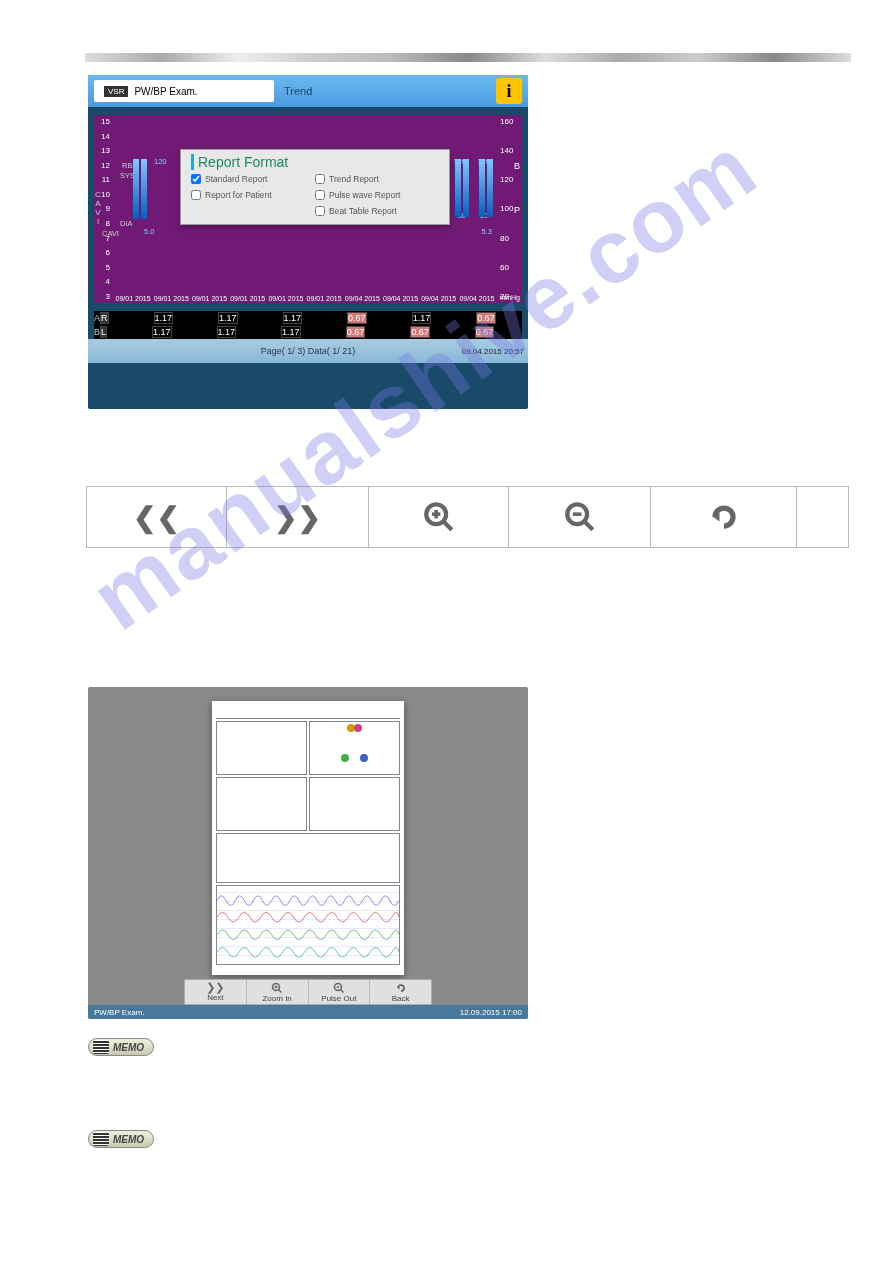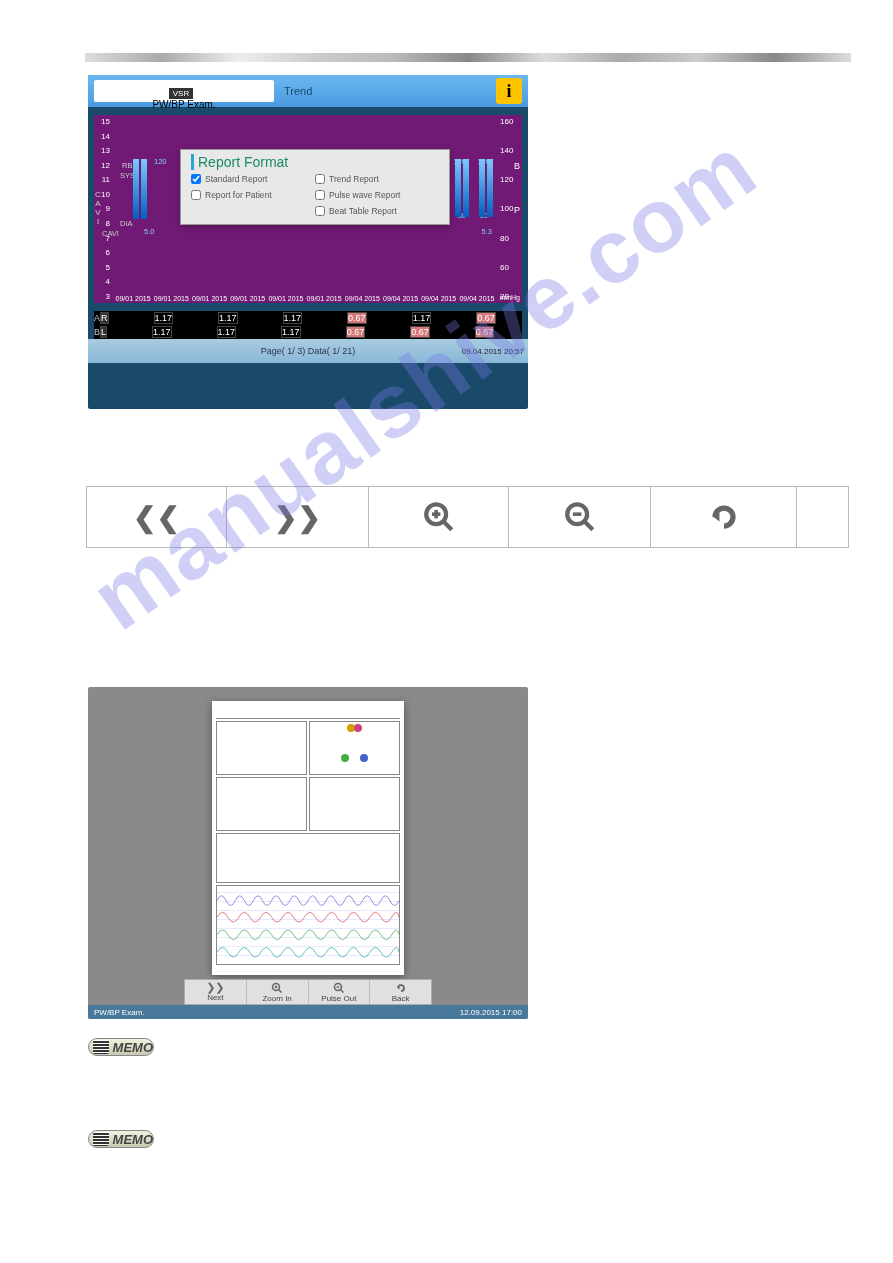--- a/index.html
+++ b/index.html
@@ -5,21 +5,21 @@
   * { box-sizing: border-box; margin: 0; padding: 0; }
   body { width: 893px; height: 1263px; background: #fff; font-family: Arial, sans-serif; position: relative; font-size: 12px; }
   .top-stripe { position: absolute; top: 53px; left: 85px; width: 766px; height: 9px;
     background: linear-gradient(90deg,#ddd 0%,#aaa 10%,#eee 20%,#ccc 30%,#bbb 40%,#888 50%,#ddd 60%,#aaa 70%,#ccc 80%,#888 90%,#ddd 100%); }
   .watermark { position: absolute; top: 370px; left: 175px; width: 520px; height: 520px;
     transform: rotate(-35deg); font-size: 90px; font-weight: 600; color: rgba(120,120,230,0.35);
     pointer-events: none; z-index: 3; letter-spacing: 2px; white-space: nowrap; }
   .screenshot1 { position: absolute; top: 75px; left: 88px; width: 440px; height: 334px;
     background: #1a4a6a; border-radius: 2px; overflow: hidden; }
   .title-bar { height: 32px; background: linear-gradient(#6bb8f0,#4a9ae0); display: flex; align-items: center; padding: 0 6px; gap: 10px; }
-  .title-chip { background: #fff; height: 22px; padding: 8px 10px; border-radius: 2px; display: flex; align-items: center; font-size: 10px; min-width: 180px; flex-direction: column; }
+  .title-chip { background: #fff; height: 22px; padding: 0 10px; border-radius: 2px; display: flex; align-items: center; font-size: 10px; min-width: 180px; }
   .title-badge { background: #333; color: #fff; font-size: 8px; padding: 1px 4px; margin-right: 6px; }
   .title-trend { color: #1a4a6a; font-size: 11px; }
   .info-btn { margin-left: auto; width: 26px; height: 26px; background: #ffc400; border-radius: 3px;
     display: flex; align-items: center; justify-content: center; font: bold 18px serif; }
   .patient-band { margin: 4px 6px; background: #eef5f9; border: 1px solid #9cc; border-radius: 2px; padding: 4px 8px;
     display: grid; grid-template-columns: 1.2fr 1fr 1fr 1fr; font-size: 9.5px; row-gap: 2px; color: #0a4a6a; }
   .main-panel { margin: 8px 6px; background: #701a75; height: 188px; position: relative; }
   .y-axis-l { position: absolute; left: 0; top: 0; bottom: 0; width: 18px; display: flex; flex-direction: column;
     justify-content: space-between; color: #fff; font-size: 8px; padding: 2px 2px 2px 4px; text-align: right; }
   .y-axis-r { position: absolute; right: 0; top: 0; bottom: 0; width: 24px; display: flex; flex-direction: column;
@@ -79,21 +79,21 @@
     display: flex; border: 1px solid #aaa; }
   .bb-cell { flex: 1; display: flex; flex-direction: column; align-items: center; justify-content: center;
     font-size: 8px; color: #444; border-right: 1px solid #bbb; }
   .bb-cell:last-child { border-right: none; }
   .bb-ic { font-size: 11px; color: #666; line-height: 1; }
   .footer2 { position: absolute; bottom: 0; left: 0; right: 0; height: 14px; background: #48789a;
     color: #fff; font-size: 8px; display: flex; align-items: center; padding: 0 6px; }
   .footer2 .ts { margin-left: auto; }
 
   .memo { position: absolute; left: 88px; width: 66px; height: 18px; background: linear-gradient(#f0f0e0,#c8c8b0);
-    border: 1px solid #888; border-radius: 9px; display: flex; align-items: center; font-size: 13px;
+    border: 1px solid #888; border-radius: 9px; display: flex; align-items: center; font-size: 10px;
     font-weight: bold; color: #444; font-style: italic; }
   .memo-ic { width: 16px; height: 14px; background: #333; margin: 0 4px; border-radius: 2px;
     background-image: repeating-linear-gradient(0deg,#fff 1px,#fff 2px,#333 2px,#333 4px); }
   .memo1 { top: 1038px; }
   .memo2 { top: 1130px; }
 </style>
 </head>
 <body>
 
 <div class="top-stripe"></div>

